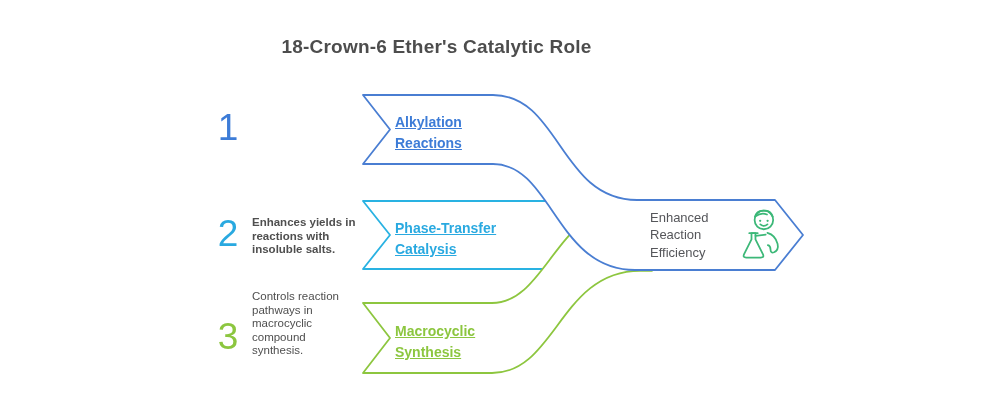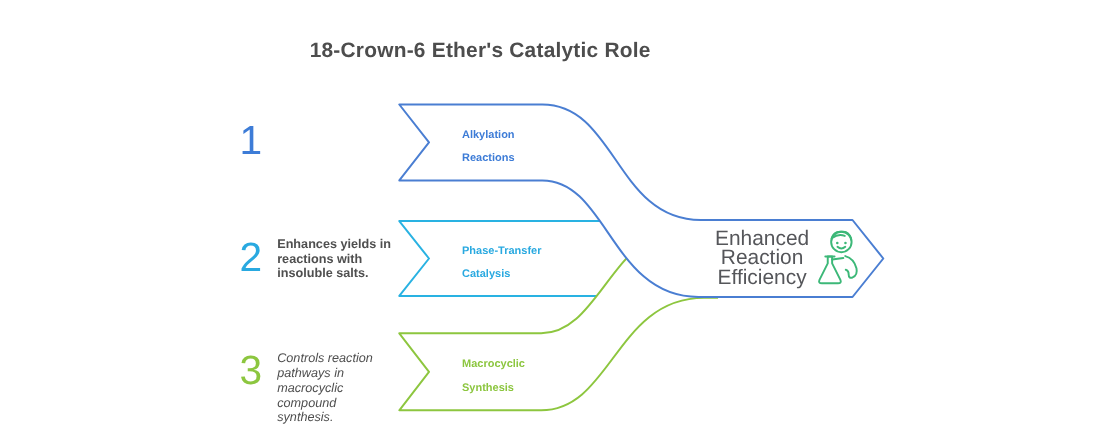--- a/index.html
+++ b/index.html
@@ -21,34 +21,35 @@
     position:absolute;left:206px;width:44px;text-align:center;
     font-size:37px;line-height:1;font-weight:400;
   }
   .n1{top:109px;color:var(--blue-text);}
   .n2{top:215px;color:var(--cyan-text);}
   .n3{top:318px;color:var(--green-text);}
   .desc{
     position:absolute;left:252px;width:118px;font-size:11.5px;line-height:13.6px;
     color:var(--text-body);white-space:pre-line;
   }
-  .d1{top:103px;} .d2{top:216px;font-weight:bold;} .d3{top:320px;font-style:italic;}
+  .d1{top:103px;} .d2{top:216px;font-weight:bold;} .d3{top:290px;}
   .ribbon-label{
-    position:absolute;left:420px;font-size:10px;font-weight:bold;line-height:21px;
+    position:absolute;left:395px;font-size:14px;font-weight:bold;line-height:21px;
     white-space:pre-line;
+    text-decoration:underline;
   }
   .l1{top:112px;color:var(--blue-text);}
   .l2{top:218px;color:var(--cyan-text);}
   .l3{top:321px;color:var(--green-text);}
   .outcome{
     position:absolute;left:650px;top:203px;width:136px;height:64px;
     display:flex;align-items:center;gap:5px;
   }
   .outcome-label{
-    flex:1;text-align:center;font-size:19px;line-height:17.6px;
+    flex:1;font-size:13px;line-height:17.6px;
     color:var(--outcome-text);white-space:pre-line;
   }
   .outcome-icon{flex:none;width:46px;height:60px;}
   .outcome-icon path,.outcome-icon circle{fill:none;stroke:var(--icon-green);stroke-width:2;stroke-linecap:round;stroke-linejoin:round;}
   .outcome-icon .dot{fill:var(--icon-green);stroke:none;}
 </style>
 </head>
 <body>
 
 <div class="canvas">

